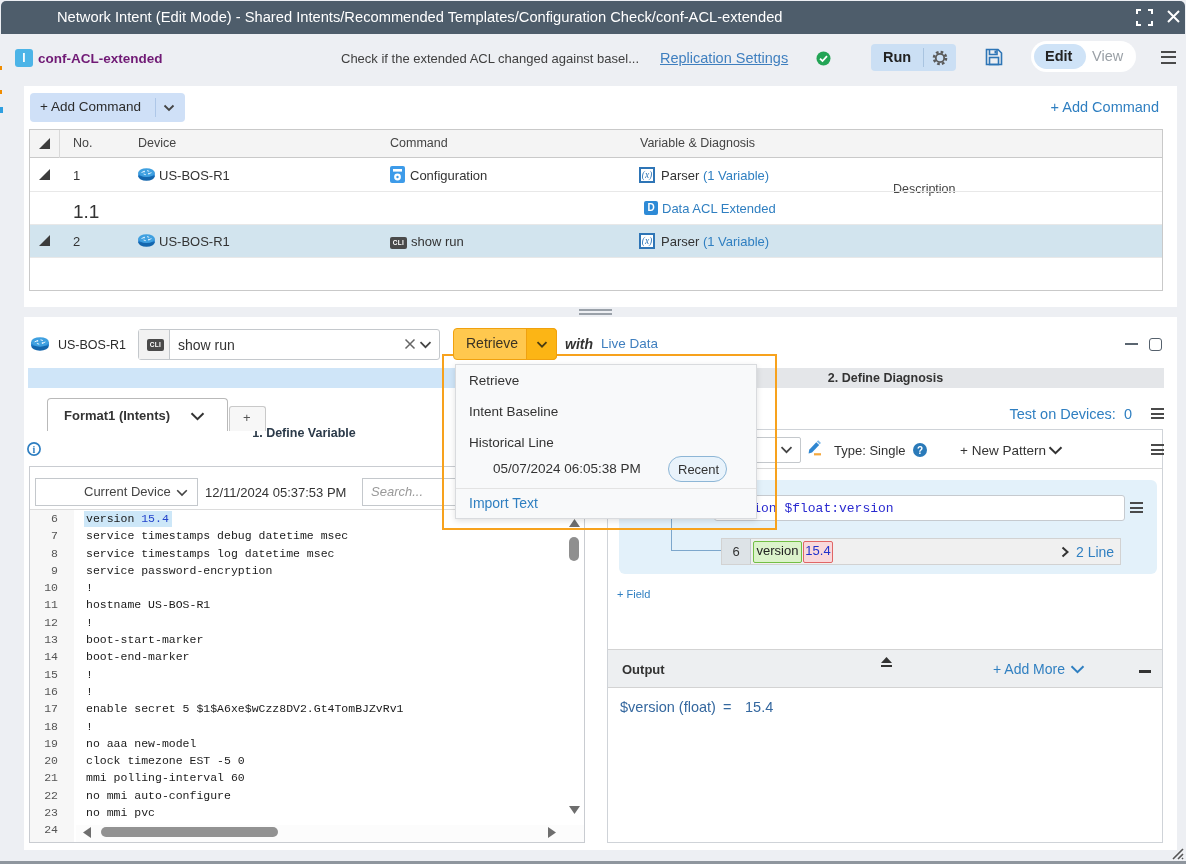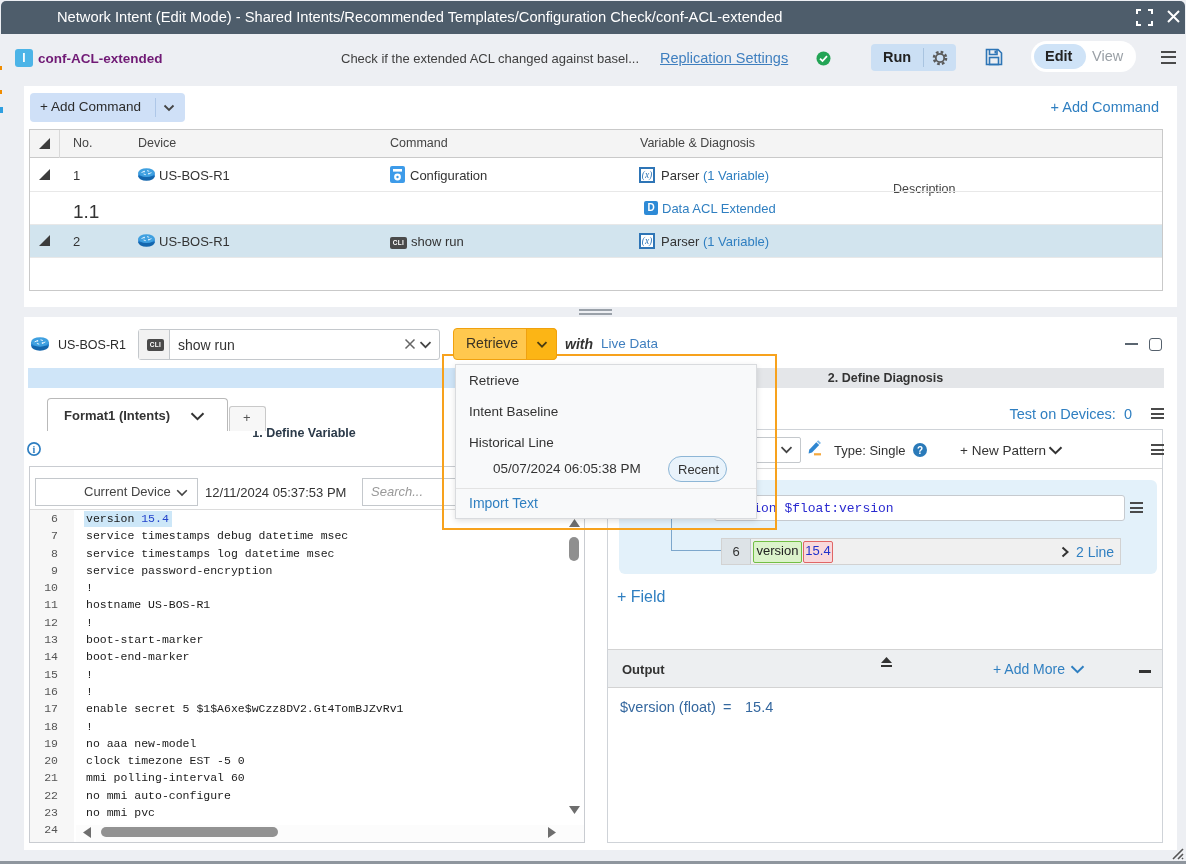--- a/index.html
+++ b/index.html
@@ -240,21 +240,21 @@
 
 <div class="abs" style="left:721px;top:538px;width:400px;height:27px;background:#f0f0f0;border:1px solid #d2d2d2;"></div>
 <div class="abs" style="left:722px;top:539px;width:29px;height:25px;background:#dde3e7;border-right:1px solid #c2c8cc;font-size:13px;color:#333;text-align:center;line-height:25px;">6</div>
 <div class="abs" style="left:753px;top:541px;width:49px;height:22px;background:#dcf3cb;border:1.5px solid #72bf45;border-radius:2px;font-size:13px;color:#222;text-align:center;line-height:18px;">version</div>
 <div class="abs" style="left:803px;top:541px;width:30px;height:22px;background:#f9d9dc;border:1.5px solid #e06666;border-radius:2px;font-size:13px;color:#2233cc;text-align:center;line-height:18px;">15.4</div>
 <svg class="abs" style="left:1061px;top:546px" width="8" height="12" viewBox="0 0 8 12" fill="none" stroke="#333" stroke-width="2">
     <path d="M1.5 1.5 L6.5 6 L1.5 10.5"></path>
   </svg>
 <div class="abs" style="left:1076px;top:544px;font-size:14px;color:#2f7fc1;">2 Line</div>
 
-<div class="abs" style="left:617px;top:588px;font-size:16px;color:#2f7fc1;">+ Field</div>
+<div class="abs" style="left:617px;top:588px;font-size:11px;color:#2f7fc1;">+ Field</div>
 
 <div class="abs" style="left:608px;top:649px;width:554px;height:39px;background:#edeff1;border-top:1px solid #d3d3d3;border-bottom:1px solid #d3d3d3;"></div>
 <div class="abs b" style="left:622px;top:662px;font-size:13px;color:#333;">Output</div>
 <svg class="abs" style="left:879px;top:657px" width="15" height="11" viewBox="0 0 15 11">
     <path d="M7.5 0 L13 6 L2 6 Z" fill="#333"></path>
     <rect x="2" y="8" width="11" height="2" fill="#333"></rect>
   </svg>
 <div class="abs" style="left:993px;top:661px;font-size:14px;color:#2f7fc1;">+ Add More</div>
 <svg class="abs" style="left:1070px;top:665px" width="15" height="9" viewBox="0 0 15 9" fill="none" stroke="#2f7fc1" stroke-width="2">
     <path d="M1.5 1.2 L7.5 7.2 L13.5 1.2"></path>

